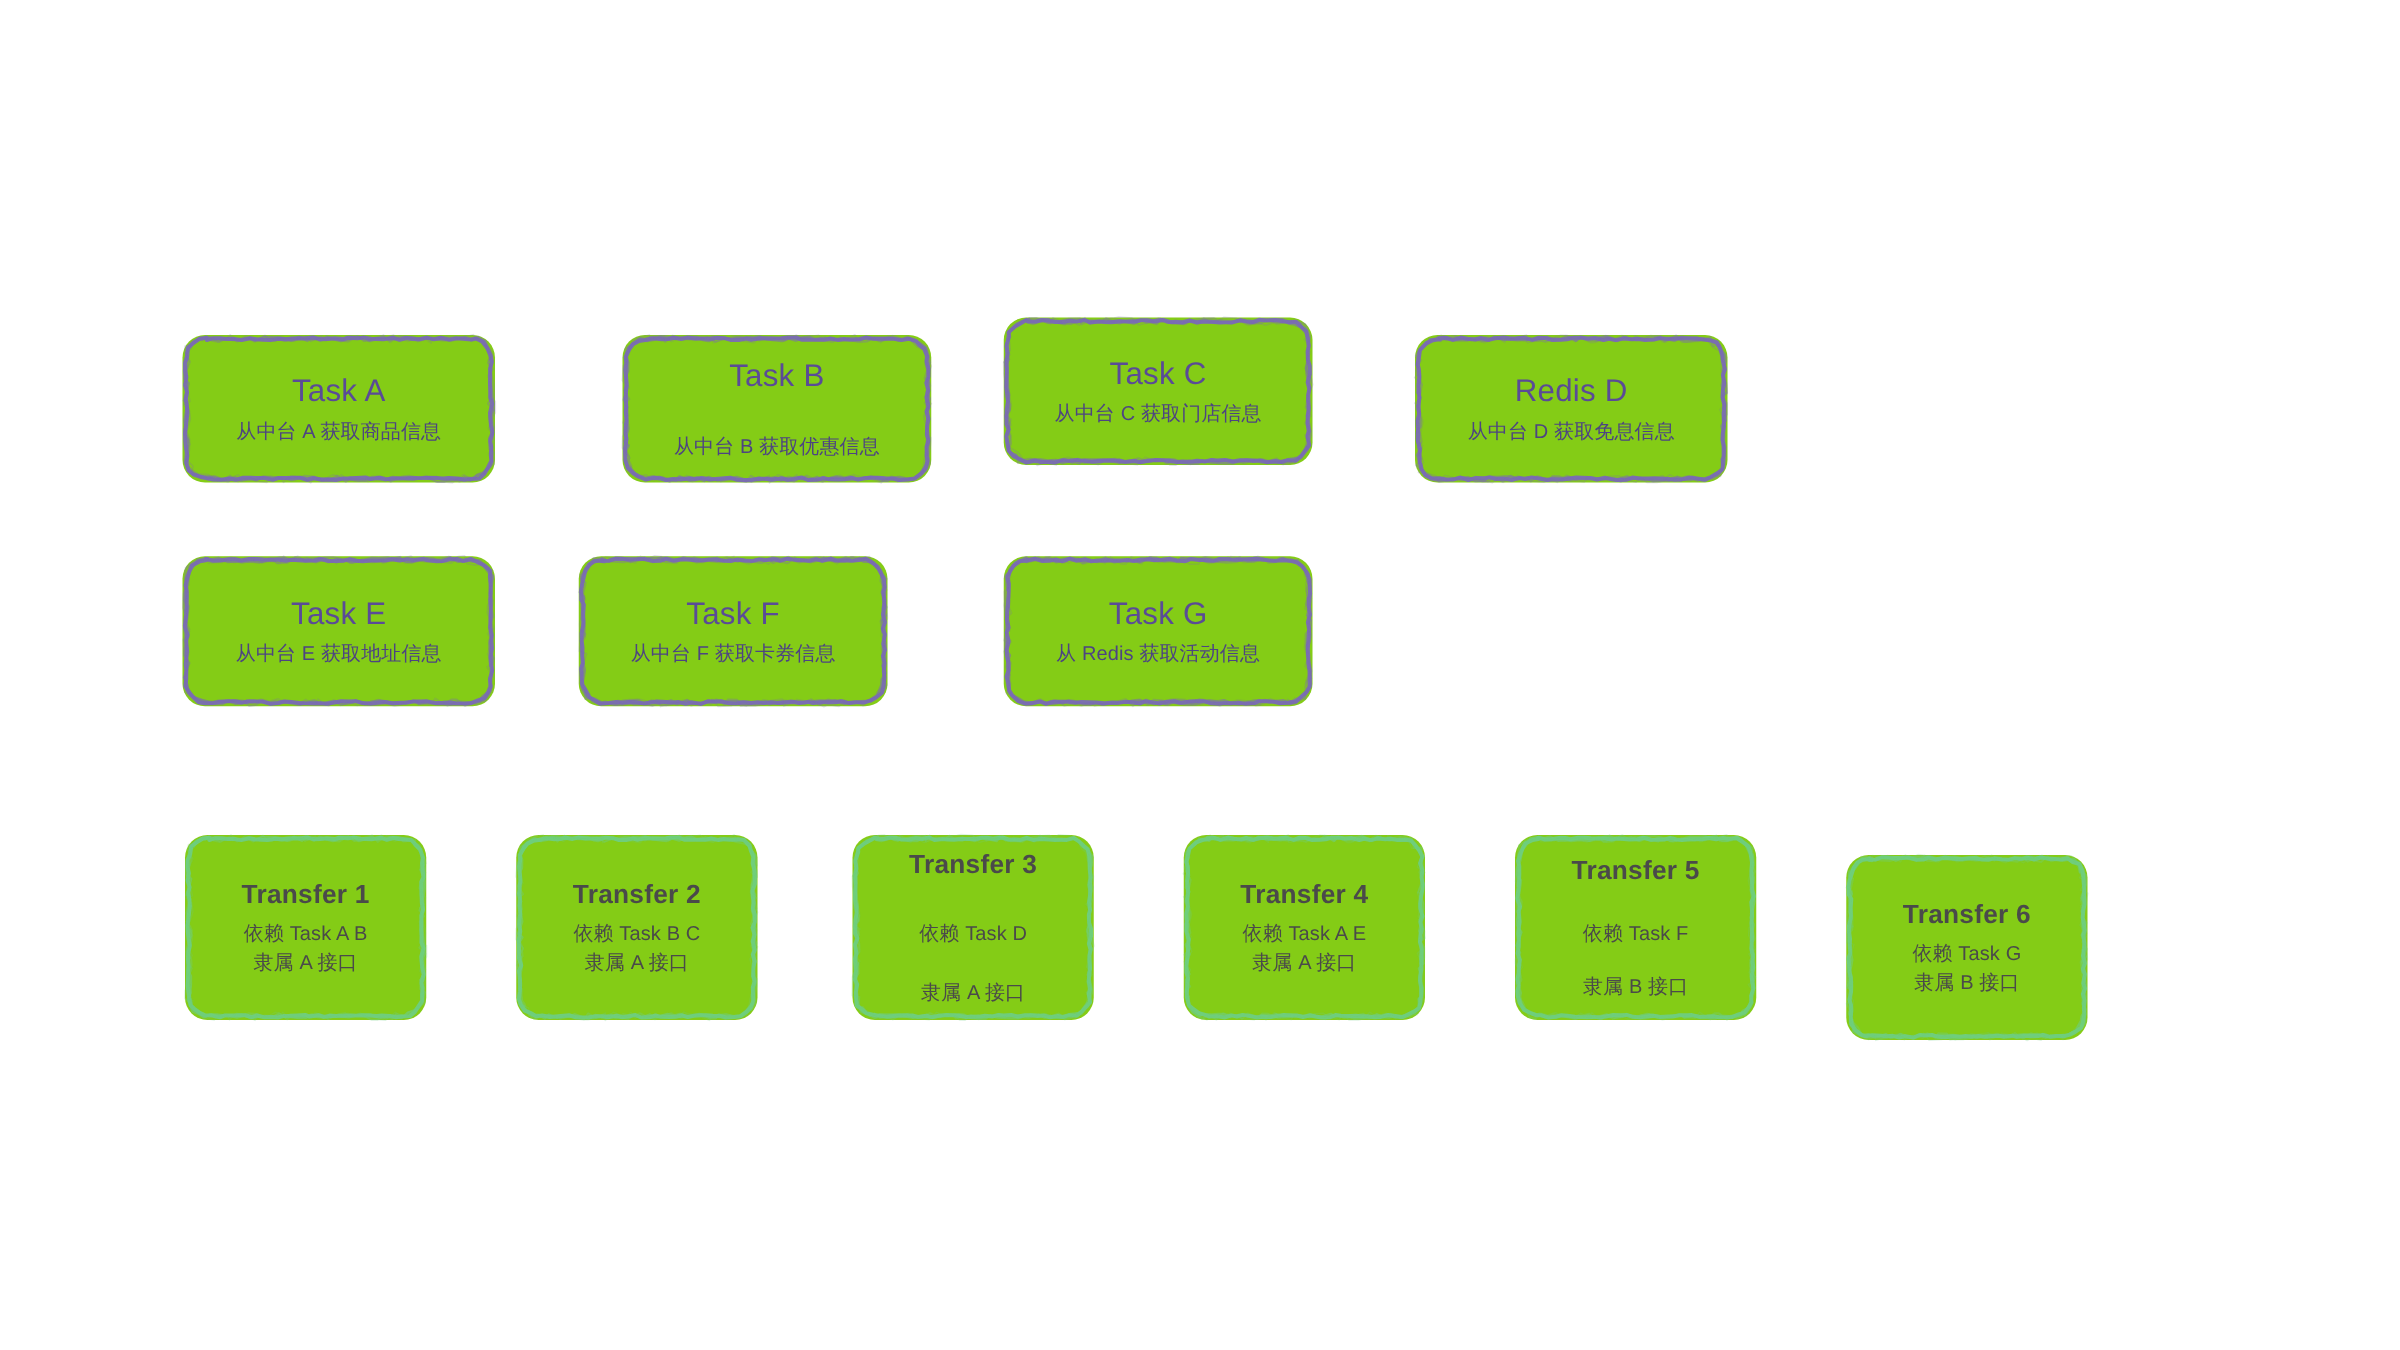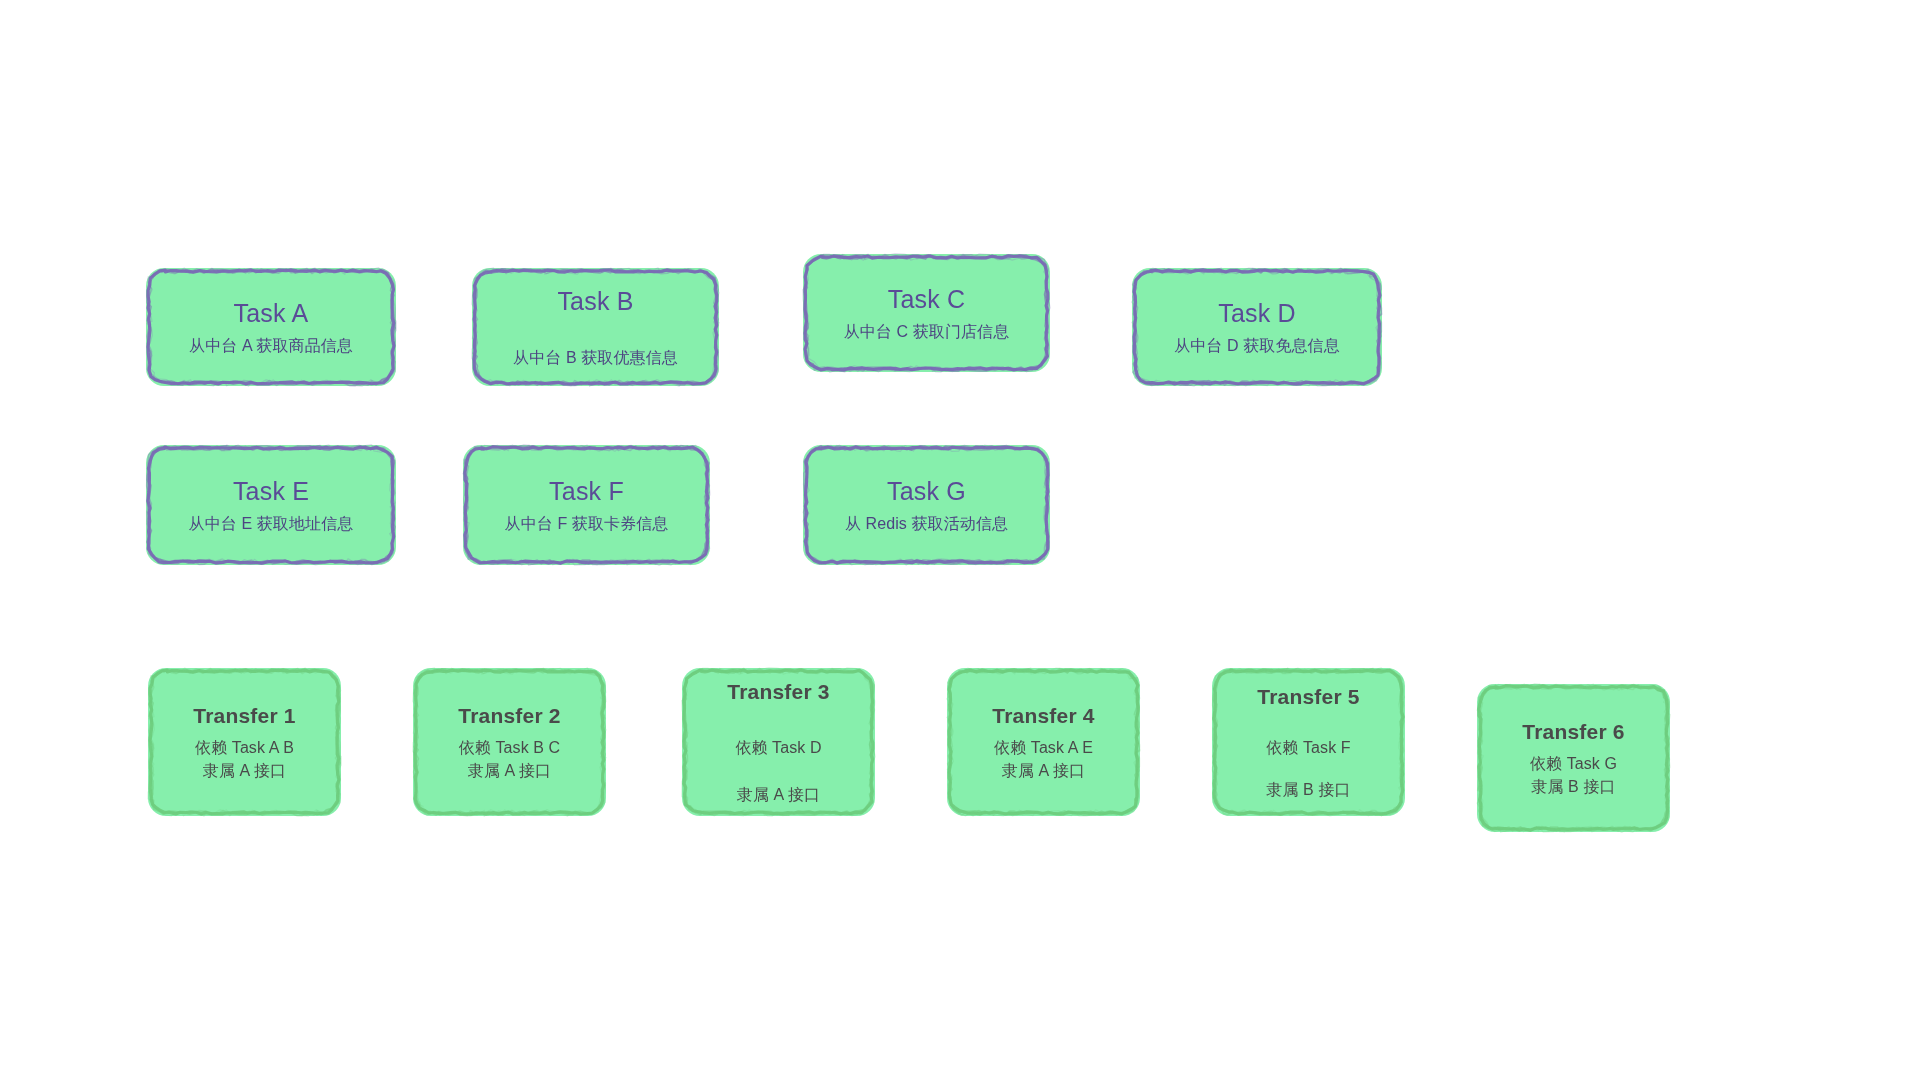--- a/index.html
+++ b/index.html
@@ -24,21 +24,21 @@
   }
 
   
   .node {
     position: absolute;
     box-sizing: border-box;
     display: flex;
     flex-direction: column;
     align-items: center;
     justify-content: center;
-    background: #86efac;
+    background: #84cc16;
     text-align: center;
     line-height: 1.35;
   }
 
   
   .rough {
     border-radius: 18px;
   }
   .rough .edge {
     position: absolute;
@@ -88,21 +88,21 @@
         <svg viewBox="0 0 250 118" preserveAspectRatio="none">
           <path d="M 16.41 1.00 L 21.58 -0.46 L 27.09 -0.39 L 32.35 0.18 L 37.74 -0.06 L 44.20 1.08 L 51.12 -0.42 L 56.22 0.40 L 61.67 0.76 L 66.76 0.93 L 74.06 -0.00 L 79.51 0.41 L 84.59 -0.13 L 89.07 -0.47 L 94.95 -0.15 L 100.59 -0.99 L 108.12 0.36 L 112.77 0.28 L 118.68 -0.45 L 125.45 0.25 L 129.15 -0.82 L 136.84 -0.39 L 142.55 -0.90 L 147.93 -0.05 L 152.42 0.20 L 157.51 0.48 L 165.33 -0.87 L 170.61 0.85 L 176.18 -0.62 L 180.96 0.19 L 186.64 0.43 L 192.36 -0.92 L 197.98 0.47 L 203.79 -0.82 L 210.38 0.62 L 215.31 -0.32 L 221.38 0.07 L 227.81 0.54 L 231.70 -0.29 L 236.75 2.25 L 240.90 7.55 L 243.13 12.86 L 244.45 18.54 L 243.07 23.86 L 243.12 30.14 L 242.98 36.34 L 243.23 40.70 L 243.19 47.29 L 244.76 51.89 L 242.99 59.39 L 243.33 63.78 L 243.80 69.23 L 244.98 74.90 L 243.20 82.17 L 244.05 87.12 L 243.60 92.33 L 244.09 97.80 L 241.32 103.17 L 238.33 108.28 L 234.42 111.74 L 227.13 112.25 L 222.40 112.76 L 217.15 111.77 L 210.00 111.44 L 205.58 111.76 L 198.83 111.40 L 193.10 111.13 L 188.16 111.50 L 183.43 111.31 L 177.46 111.52 L 169.99 111.82 L 164.43 111.74 L 159.82 112.50 L 154.90 111.16 L 147.48 112.26 L 143.40 110.94 L 136.49 111.35 L 129.97 111.64 L 125.15 111.74 L 119.69 112.96 L 113.79 112.58 L 108.28 112.86 L 101.51 111.39 L 96.92 112.59 L 91.21 111.24 L 86.08 111.19 L 80.37 111.48 L 73.85 111.33 L 69.24 112.89 L 61.81 111.31 L 56.59 111.39 L 51.61 111.21 L 45.58 111.13 L 39.88 112.75 L 34.27 111.79 L 28.11 112.71 L 21.74 112.55 L 16.38 111.53 L 10.85 110.24 L 6.16 108.76 L 1.93 105.42 L 0.16 99.15 L 0.91 93.54 L -0.13 87.90 L -0.74 81.88 L -0.93 76.36 L -0.35 70.75 L 0.25 65.40 L 0.93 59.32 L 0.48 53.78 L -0.28 47.44 L 0.69 42.91 L -0.89 37.09 L 0.13 30.76 L -0.86 25.55 L -0.87 19.37 L 0.75 14.32 L 1.33 7.26 L 5.93 3.27 L 10.58 0.14 L 16.12 -0.91 Z" transform="translate(3,3)" fill="none" stroke="#7a6bb5" stroke-width="3.2" stroke-opacity="0.95" stroke-linecap="round" stroke-linejoin="round"></path>
           <path d="M 17.15 -1.04 L 22.32 0.29 L 26.15 0.38 L 32.36 0.19 L 39.88 1.13 L 44.30 1.10 L 50.85 -0.69 L 54.77 1.12 L 62.73 -1.13 L 65.78 -1.04 L 72.98 -1.05 L 79.23 -0.34 L 84.05 1.35 L 90.19 -1.44 L 96.78 1.43 L 102.06 -1.72 L 106.98 1.37 L 112.38 -1.47 L 117.19 0.21 L 123.83 1.66 L 131.50 -0.27 L 136.87 -0.42 L 141.68 -1.55 L 146.57 1.78 L 152.32 0.12 L 157.44 -1.23 L 162.83 0.50 L 170.28 -0.13 L 174.47 -1.34 L 180.79 -1.14 L 185.91 -0.16 L 191.37 -0.94 L 200.02 0.53 L 204.42 0.99 L 209.79 1.06 L 216.60 -0.21 L 222.98 -1.30 L 228.50 1.15 L 234.29 0.23 L 239.31 2.30 L 241.90 8.97 L 244.09 13.04 L 244.83 17.78 L 243.54 22.96 L 243.64 30.66 L 243.98 36.20 L 244.26 41.03 L 244.69 45.97 L 245.71 52.44 L 245.50 57.35 L 242.87 62.68 L 243.46 68.76 L 245.09 73.97 L 242.56 80.06 L 244.32 85.91 L 243.72 93.30 L 244.73 98.74 L 243.52 101.92 L 238.91 106.93 L 232.54 109.36 L 227.19 113.37 L 222.20 111.58 L 215.12 112.48 L 211.06 113.40 L 204.13 112.35 L 200.02 110.64 L 192.01 111.11 L 189.04 111.11 L 181.38 112.77 L 177.30 112.34 L 172.49 111.77 L 165.29 110.65 L 159.13 112.91 L 154.25 112.58 L 148.00 111.18 L 143.72 113.22 L 137.53 113.25 L 129.79 112.02 L 125.96 112.41 L 120.33 111.51 L 115.18 112.12 L 108.11 111.98 L 103.27 112.22 L 96.52 113.58 L 91.12 111.41 L 84.27 112.96 L 80.08 111.93 L 75.65 111.08 L 68.73 111.30 L 61.66 110.43 L 55.31 112.89 L 51.52 112.34 L 44.34 113.20 L 39.22 111.02 L 33.33 113.71 L 29.43 113.40 L 24.27 111.37 L 18.61 110.29 L 10.61 110.51 L 5.59 108.18 L 1.34 105.46 L -1.12 98.67 L -0.32 92.21 L 1.04 86.93 L 1.22 80.80 L -1.51 76.06 L -0.64 70.83 L -1.37 65.38 L -0.38 59.44 L 1.11 53.34 L -0.93 49.11 L 0.12 42.64 L 1.79 35.72 L -1.47 31.89 L -1.58 26.35 L -1.34 20.08 L 0.02 13.53 L 0.84 7.98 L 5.74 2.16 L 10.73 -0.33 L 17.59 -0.84 Z" transform="translate(3,3)" fill="none" stroke="#7a6bb5" stroke-width="2.2" stroke-opacity="0.55" stroke-linecap="round" stroke-linejoin="round"></path>
           <path d="M 18.34 -0.18 L 20.94 1.70 L 25.34 2.50 L 34.40 -0.97 L 37.06 1.13 L 45.85 -0.85 L 49.91 -0.35 L 54.56 2.23 L 63.03 -2.47 L 67.69 1.91 L 74.53 0.65 L 78.73 1.89 L 85.91 1.83 L 91.40 -0.78 L 95.76 -1.64 L 99.69 1.72 L 108.44 -1.81 L 111.65 1.25 L 118.12 0.28 L 122.28 1.18 L 129.33 2.28 L 136.98 -1.90 L 142.17 1.80 L 145.66 1.54 L 151.05 -0.86 L 158.08 -2.54 L 162.88 2.54 L 170.31 -2.01 L 175.54 -1.17 L 182.06 -0.98 L 184.91 1.93 L 195.42 -0.72 L 196.40 0.48 L 202.07 -1.32 L 211.79 1.87 L 218.04 -0.11 L 219.51 -0.06 L 227.88 0.90 L 233.67 -1.75 L 238.92 1.61 L 239.74 5.39 L 242.92 14.36 L 241.52 19.46 L 245.23 24.31 L 241.73 29.26 L 243.38 37.32 L 242.51 40.28 L 243.58 48.13 L 241.50 51.79 L 246.23 56.98 L 244.74 62.74 L 246.13 70.70 L 245.14 77.22 L 242.29 79.47 L 242.20 87.70 L 246.00 90.62 L 243.59 99.78 L 242.70 102.34 L 237.07 106.85 L 232.70 108.61 L 230.39 111.78 L 222.46 110.15 L 219.00 114.15 L 210.58 112.43 L 206.45 114.58 L 200.75 114.54 L 192.19 111.23 L 188.88 111.45 L 182.15 112.08 L 178.20 109.55 L 172.94 110.13 L 163.63 114.25 L 157.95 111.11 L 152.55 110.91 L 149.41 110.24 L 140.49 113.08 L 135.74 113.25 L 130.24 112.71 L 127.66 114.42 L 120.79 109.55 L 115.97 112.01 L 108.54 113.37 L 101.74 110.22 L 94.48 109.66 L 90.98 110.96 L 87.90 110.51 L 80.70 111.80 L 74.77 111.62 L 67.47 110.15 L 60.64 110.66 L 56.22 113.43 L 50.37 111.31 L 47.27 112.57 L 41.32 113.94 L 35.07 109.62 L 30.09 112.71 L 22.40 109.83 L 16.12 111.96 L 12.29 112.03 L 8.56 107.85 L 4.46 105.01 L -0.03 100.60 L 1.60 92.05 L 2.31 89.03 L 2.44 80.58 L 0.94 76.55 L -1.81 72.62 L 1.01 64.90 L 0.45 60.12 L -0.24 52.60 L -2.08 49.67 L 0.29 41.53 L 0.66 38.41 L -1.23 33.00 L -0.08 27.60 L 2.06 17.49 L -0.24 11.43 L 3.75 7.51 L 4.65 5.26 L 10.41 -1.14 L 15.21 -0.24 Z" transform="translate(3,3)" fill="none" stroke="#7a6bb5" stroke-width="1.6" stroke-opacity="0.35" stroke-linecap="round" stroke-linejoin="round"></path>
           <path d="M 13.14 1.50 L 18.48 -1.90 L 26.34 2.84 L 35.21 -3.09 L 40.58 2.59 L 41.87 1.91 L 47.73 -2.41 L 55.88 2.19 L 61.75 0.41 L 68.29 -1.24 L 70.97 1.89 L 75.93 -0.68 L 82.21 -0.52 L 90.52 0.43 L 97.27 0.28 L 102.11 1.16 L 106.25 -0.90 L 115.69 -1.48 L 115.54 0.44 L 126.15 0.63 L 130.30 -2.18 L 137.56 -2.41 L 142.48 1.50 L 147.83 0.32 L 152.10 -0.80 L 159.22 -0.88 L 165.89 -2.93 L 169.51 -0.80 L 177.61 2.07 L 184.17 -0.85 L 189.45 -0.86 L 195.89 3.28 L 196.29 -1.40 L 205.46 -1.10 L 209.12 -1.96 L 214.61 -1.66 L 219.14 -0.37 L 229.55 -3.30 L 232.06 -0.66 L 234.80 1.93 L 243.88 8.44 L 245.50 13.94 L 241.62 17.10 L 242.62 21.33 L 244.99 31.74 L 245.92 35.00 L 246.35 38.68 L 246.01 49.41 L 247.27 49.95 L 247.29 59.25 L 244.27 64.44 L 241.88 71.77 L 245.04 76.22 L 246.00 81.11 L 245.24 87.75 L 245.71 92.92 L 246.29 100.45 L 243.33 101.48 L 237.36 107.71 L 232.41 111.55 L 228.12 113.18 L 221.95 108.73 L 216.17 112.97 L 212.90 115.26 L 206.06 114.58 L 199.75 114.54 L 191.69 109.44 L 185.29 111.51 L 180.94 109.64 L 173.69 112.26 L 169.12 110.38 L 162.88 113.96 L 162.42 111.68 L 152.24 109.40 L 150.31 111.52 L 145.40 114.24 L 135.60 110.61 L 128.97 112.83 L 124.16 108.89 L 122.70 110.22 L 117.10 108.85 L 109.44 112.99 L 102.55 110.07 L 99.65 115.28 L 94.05 111.64 L 83.92 109.64 L 77.80 114.87 L 75.97 111.28 L 66.70 112.40 L 64.39 115.02 L 58.63 114.18 L 52.21 112.02 L 42.87 111.38 L 41.68 108.90 L 30.87 112.53 L 25.43 110.91 L 24.57 113.30 L 17.33 108.60 L 14.39 108.37 L 4.51 107.51 L 5.34 101.77 L -0.21 96.49 L 1.63 93.06 L 1.19 87.04 L 3.05 84.40 L -1.78 75.03 L 1.08 72.43 L 3.37 63.99 L 2.38 56.53 L -2.00 52.49 L 3.00 50.12 L 2.08 45.42 L -1.99 36.47 L -0.00 33.43 L 0.43 25.01 L 3.25 18.35 L -1.19 11.31 L -0.97 5.82 L 2.54 5.24 L 12.06 -0.87 L 12.97 1.58 Z" transform="translate(3,3)" fill="none" stroke="#7a6bb5" stroke-width="1.2" stroke-opacity="0.22" stroke-linecap="round" stroke-linejoin="round"></path>
         </svg>
       </div>
       <div class="title">Task A</div>
       <div class="subtitle">从中台 A 获取商品信息</div>
     </div>
-    <div class="node rough task" style="left: 472px; top: 268px; width: 247px; height: 118px; gap: 24px;">
+    <div class="node rough task" style="left: 498px; top: 268px; width: 247px; height: 118px; gap: 24px;">
       <div class="edge">
         <svg viewBox="0 0 247 118" preserveAspectRatio="none">
           <path d="M 16.22 0.53 L 21.44 -0.43 L 28.32 0.33 L 33.53 0.15 L 38.11 -0.78 L 44.08 0.14 L 48.87 -0.92 L 55.50 -0.22 L 62.15 -0.12 L 66.92 0.01 L 72.63 -0.88 L 78.74 -0.44 L 83.44 0.91 L 90.09 1.04 L 95.93 -0.20 L 100.06 0.80 L 106.20 -0.38 L 111.46 -0.46 L 116.90 -0.14 L 124.38 -0.47 L 128.78 -0.99 L 135.50 -1.01 L 140.15 0.78 L 144.99 0.62 L 152.76 0.83 L 158.18 0.87 L 163.24 -0.18 L 169.65 0.98 L 174.13 0.17 L 179.31 0.54 L 186.65 0.14 L 191.68 -0.91 L 197.85 0.09 L 201.64 -0.03 L 207.95 -0.09 L 213.01 -0.09 L 220.23 0.99 L 226.11 -0.00 L 231.68 1.65 L 234.49 4.89 L 238.23 7.99 L 240.75 14.01 L 240.27 18.39 L 241.89 24.03 L 241.79 30.28 L 240.03 35.25 L 241.61 41.22 L 240.12 46.89 L 241.80 54.37 L 240.34 58.35 L 241.51 64.10 L 240.79 69.63 L 240.48 76.62 L 241.67 81.26 L 240.26 86.45 L 240.54 93.93 L 240.99 97.78 L 239.35 103.90 L 236.44 107.50 L 230.56 111.88 L 225.29 112.64 L 218.65 112.99 L 214.32 112.02 L 207.13 111.66 L 201.48 111.18 L 196.88 111.19 L 190.63 111.60 L 185.43 112.68 L 180.68 111.39 L 174.83 112.34 L 169.35 112.53 L 162.26 112.47 L 157.61 111.39 L 152.28 112.86 L 145.37 112.99 L 140.28 110.98 L 133.79 112.10 L 129.05 112.80 L 124.25 111.62 L 116.75 112.84 L 111.21 112.01 L 107.12 112.06 L 99.91 112.71 L 94.20 113.01 L 89.01 112.87 L 83.24 111.22 L 78.47 111.66 L 71.37 112.24 L 66.89 112.66 L 60.25 111.47 L 54.87 112.23 L 50.48 111.64 L 43.48 112.63 L 37.59 112.21 L 31.92 112.98 L 27.04 111.71 L 21.57 111.26 L 15.74 112.68 L 9.55 110.19 L 6.44 108.15 L 1.07 103.15 L -0.45 98.01 L -0.77 92.39 L -0.98 87.95 L 0.23 80.25 L -0.64 74.97 L -0.42 70.00 L 0.22 65.21 L -0.32 58.69 L -0.07 52.07 L -0.37 48.13 L -0.23 40.74 L 0.42 37.12 L -0.17 29.93 L -0.74 24.57 L 0.07 19.63 L -0.48 14.52 L 2.39 8.53 L 5.38 4.39 L 10.20 1.80 L 16.50 0.83 Z" transform="translate(3,3)" fill="none" stroke="#7a6bb5" stroke-width="3.2" stroke-opacity="0.95" stroke-linecap="round" stroke-linejoin="round"></path>
           <path d="M 16.83 1.78 L 22.13 0.75 L 26.68 -1.78 L 32.02 -1.51 L 39.00 -0.36 L 45.32 -1.11 L 48.30 -1.21 L 56.08 -1.28 L 62.43 1.10 L 65.95 1.75 L 73.87 -0.94 L 76.46 -0.56 L 83.82 0.49 L 88.77 -0.69 L 93.54 -0.47 L 101.79 -1.15 L 106.47 -1.66 L 112.38 0.22 L 119.13 1.11 L 124.75 1.71 L 129.33 -0.43 L 135.67 1.34 L 142.14 -1.07 L 146.06 -1.51 L 150.90 0.54 L 158.57 -0.81 L 162.78 0.15 L 169.86 0.75 L 173.13 0.96 L 178.65 1.26 L 186.58 1.15 L 192.25 -1.57 L 195.72 -0.89 L 201.93 -0.48 L 209.33 -0.67 L 215.26 0.22 L 219.35 1.47 L 224.88 -0.77 L 229.68 1.64 L 234.50 3.33 L 240.00 7.20 L 240.01 13.43 L 239.76 20.24 L 241.30 26.13 L 241.51 31.12 L 241.88 34.86 L 240.44 42.84 L 242.70 48.12 L 241.85 51.89 L 239.65 58.07 L 242.60 63.99 L 240.38 69.82 L 240.44 77.16 L 242.03 82.95 L 240.51 88.09 L 239.58 93.08 L 240.98 100.27 L 237.95 103.59 L 235.28 107.78 L 229.44 112.38 L 225.09 112.05 L 218.42 110.71 L 212.02 111.21 L 209.38 113.41 L 204.16 113.41 L 195.52 110.28 L 189.43 111.40 L 184.08 111.79 L 179.00 110.27 L 173.87 111.52 L 167.94 110.35 L 161.28 111.99 L 156.13 112.54 L 152.56 110.75 L 145.89 113.04 L 138.66 111.07 L 134.34 113.64 L 129.21 113.06 L 123.50 112.76 L 119.11 110.93 L 111.40 112.60 L 105.75 111.08 L 100.23 113.80 L 94.50 112.64 L 88.16 110.62 L 83.46 112.10 L 78.67 112.43 L 72.88 113.06 L 65.66 110.93 L 62.33 113.62 L 56.46 111.12 L 50.79 113.29 L 42.43 110.31 L 39.99 113.53 L 31.17 112.15 L 27.33 110.83 L 20.72 110.31 L 15.28 111.48 L 11.17 109.70 L 6.81 107.68 L 2.41 102.05 L -1.16 98.04 L -1.06 90.91 L 1.79 85.56 L -1.50 82.26 L 0.72 75.26 L 1.69 71.78 L 0.66 65.17 L -0.90 57.97 L 0.86 54.63 L -1.37 48.04 L -0.32 43.52 L -0.32 35.15 L -0.85 30.83 L 1.44 25.96 L 1.60 18.93 L 0.31 15.02 L 1.85 7.25 L 4.97 4.25 L 11.25 -0.29 L 15.04 0.99 Z" transform="translate(3,3)" fill="none" stroke="#7a6bb5" stroke-width="2.2" stroke-opacity="0.55" stroke-linecap="round" stroke-linejoin="round"></path>
           <path d="M 17.88 -1.30 L 23.53 -2.02 L 28.29 -1.31 L 31.15 2.43 L 36.96 -2.41 L 45.12 0.29 L 51.48 0.70 L 55.01 0.84 L 59.81 0.25 L 64.86 -1.33 L 71.56 2.34 L 79.97 -0.66 L 84.70 -0.81 L 87.45 -1.09 L 95.35 -1.11 L 99.83 -1.56 L 106.68 1.39 L 110.51 -0.68 L 116.78 -1.14 L 125.33 0.14 L 126.85 1.52 L 135.74 -2.53 L 140.59 -1.26 L 147.19 0.71 L 151.74 1.29 L 156.67 1.20 L 164.90 2.45 L 171.23 -1.05 L 174.18 -0.05 L 177.84 0.50 L 185.65 2.59 L 192.41 2.20 L 196.29 0.26 L 203.84 1.85 L 208.51 0.57 L 213.24 -2.31 L 221.81 0.38 L 227.80 0.28 L 228.77 2.21 L 233.20 6.46 L 241.07 9.65 L 241.30 11.37 L 243.18 18.75 L 240.79 24.55 L 238.82 31.86 L 242.35 35.72 L 242.30 43.63 L 240.60 49.71 L 239.15 50.96 L 242.31 60.30 L 240.48 65.35 L 240.95 70.20 L 242.01 77.83 L 243.26 79.19 L 243.06 85.44 L 241.84 93.46 L 242.89 99.89 L 239.83 105.93 L 235.98 106.83 L 231.23 111.42 L 226.04 111.69 L 217.76 113.81 L 212.40 110.13 L 209.69 111.93 L 204.09 112.55 L 197.87 110.37 L 192.79 110.91 L 183.26 112.58 L 179.32 113.26 L 174.30 111.25 L 169.80 111.15 L 163.81 111.05 L 157.30 114.34 L 149.73 112.12 L 144.24 109.53 L 139.95 111.86 L 136.00 111.40 L 129.49 110.40 L 123.75 113.87 L 119.25 111.63 L 112.36 110.69 L 106.52 113.53 L 99.75 109.62 L 95.98 114.47 L 88.69 112.51 L 82.69 112.43 L 75.61 114.05 L 74.75 112.84 L 65.31 113.12 L 60.94 111.85 L 52.94 114.05 L 48.43 112.92 L 44.54 111.21 L 40.65 111.35 L 34.70 114.50 L 26.61 110.19 L 21.65 112.03 L 16.30 112.89 L 8.42 110.42 L 3.62 106.60 L 4.03 101.69 L 1.79 97.20 L 2.42 95.04 L -0.92 87.34 L -0.34 81.18 L -0.82 74.84 L -0.77 69.28 L 1.24 62.47 L 1.64 61.26 L 0.05 50.63 L 2.46 48.33 L -1.62 41.68 L 0.15 34.88 L -0.49 31.96 L 1.00 24.03 L -0.47 19.69 L -0.47 16.08 L -0.39 7.88 L 6.21 2.78 L 9.00 0.49 L 17.09 -0.54 Z" transform="translate(3,3)" fill="none" stroke="#7a6bb5" stroke-width="1.6" stroke-opacity="0.35" stroke-linecap="round" stroke-linejoin="round"></path>
           <path d="M 19.35 0.04 L 18.87 0.10 L 30.31 -2.41 L 30.47 -0.48 L 36.32 2.11 L 42.32 -0.76 L 52.98 0.46 L 58.61 -0.45 L 62.53 -0.53 L 69.93 -2.34 L 69.78 3.22 L 78.85 0.13 L 85.46 -2.04 L 92.76 -1.83 L 93.54 1.91 L 102.34 3.14 L 104.74 0.80 L 109.36 1.22 L 116.95 0.93 L 125.74 -1.62 L 128.22 -1.64 L 132.64 -2.11 L 137.09 -0.14 L 146.38 -1.77 L 153.99 -2.76 L 157.06 -0.40 L 160.29 -0.68 L 166.50 -0.00 L 172.80 1.88 L 183.02 -3.22 L 185.06 0.84 L 193.45 0.83 L 198.26 -0.35 L 203.49 2.90 L 209.96 -2.45 L 216.70 1.67 L 217.02 1.78 L 224.72 -1.98 L 231.90 2.56 L 233.76 3.36 L 239.98 7.12 L 242.17 13.43 L 241.85 17.47 L 244.11 21.89 L 241.13 29.19 L 243.39 37.41 L 242.85 39.94 L 240.77 50.69 L 244.13 51.68 L 237.99 61.80 L 238.77 65.66 L 240.22 70.46 L 242.83 76.44 L 239.70 81.64 L 241.38 84.86 L 240.58 90.01 L 238.63 95.51 L 237.01 106.57 L 236.33 110.29 L 231.23 112.71 L 222.11 111.63 L 217.19 114.31 L 210.74 111.83 L 205.91 112.90 L 203.99 115.30 L 195.41 111.99 L 190.28 110.63 L 184.18 109.57 L 181.62 108.63 L 176.55 112.03 L 171.00 109.18 L 165.76 111.11 L 158.20 112.84 L 148.13 112.52 L 144.10 111.01 L 140.18 113.63 L 136.36 108.85 L 131.83 112.55 L 121.41 108.79 L 114.57 115.35 L 114.30 109.44 L 109.02 113.27 L 99.57 114.88 L 94.86 114.89 L 87.59 113.88 L 86.20 111.59 L 75.80 111.65 L 73.30 113.76 L 66.53 110.29 L 59.72 111.42 L 56.92 112.36 L 48.17 109.42 L 46.74 110.41 L 35.59 111.33 L 34.41 113.36 L 29.10 110.21 L 22.14 113.54 L 15.41 108.78 L 10.25 110.45 L 2.75 107.93 L 0.16 104.89 L 2.71 95.08 L 1.72 93.34 L -3.16 87.47 L -2.92 78.11 L 0.50 72.82 L 0.18 68.99 L -2.70 67.27 L 1.36 56.82 L 1.22 56.12 L -2.67 48.86 L 2.43 38.95 L -0.17 37.20 L -3.16 33.37 L -2.37 21.49 L 1.44 18.16 L -0.02 11.02 L 2.39 9.21 L 5.22 1.55 L 8.76 -0.64 L 18.54 -3.11 Z" transform="translate(3,3)" fill="none" stroke="#7a6bb5" stroke-width="1.2" stroke-opacity="0.22" stroke-linecap="round" stroke-linejoin="round"></path>
         </svg>
       </div>
       <div class="title">Task B</div>
       <div class="subtitle">从中台 B 获取优惠信息</div>
@@ -121,21 +121,21 @@
     </div>
     <div class="node rough task" style="left: 1132px; top: 268px; width: 250px; height: 118px;">
       <div class="edge">
         <svg viewBox="0 0 250 118" preserveAspectRatio="none">
           <path d="M 15.84 -0.42 L 22.02 -0.58 L 27.23 0.90 L 33.71 -0.94 L 39.01 -0.00 L 44.79 0.64 L 49.66 -0.60 L 55.79 0.85 L 61.14 -0.39 L 68.06 -1.08 L 73.02 -0.28 L 77.77 -0.39 L 84.05 -0.90 L 90.75 0.93 L 95.46 -0.72 L 101.21 -0.56 L 106.95 1.04 L 113.88 0.82 L 118.63 0.45 L 124.06 -0.90 L 130.84 -0.81 L 135.27 -0.26 L 140.84 -0.58 L 147.82 1.02 L 151.99 -0.03 L 157.62 0.96 L 163.87 -0.12 L 170.41 0.41 L 174.94 0.03 L 181.06 1.05 L 188.00 0.58 L 193.13 -0.49 L 197.99 -0.01 L 204.04 -0.01 L 210.98 -0.32 L 214.73 -0.26 L 222.19 0.05 L 227.31 0.40 L 233.77 1.33 L 238.63 3.01 L 241.33 8.22 L 242.81 13.18 L 243.23 17.39 L 244.98 24.32 L 243.30 29.40 L 244.43 35.32 L 243.39 40.78 L 242.98 46.75 L 244.46 52.91 L 243.94 59.39 L 244.02 64.85 L 244.16 70.07 L 243.14 76.53 L 242.98 80.64 L 243.90 86.21 L 243.90 93.16 L 243.53 99.05 L 242.97 104.09 L 239.42 107.43 L 233.68 110.55 L 228.86 112.86 L 221.36 111.61 L 216.77 111.05 L 210.28 112.51 L 204.81 112.86 L 198.47 111.96 L 193.02 112.05 L 188.31 111.52 L 183.43 111.79 L 175.59 111.68 L 170.89 111.04 L 165.87 112.84 L 158.46 112.93 L 153.65 112.22 L 148.84 111.19 L 142.65 112.65 L 136.38 111.31 L 130.54 111.15 L 125.85 110.95 L 119.61 111.92 L 114.66 112.70 L 107.79 112.37 L 102.98 112.97 L 97.64 111.98 L 90.34 110.91 L 85.21 112.20 L 80.55 111.33 L 74.81 112.92 L 67.68 111.90 L 61.69 112.23 L 56.73 110.91 L 52.15 111.53 L 45.77 111.30 L 39.70 112.99 L 33.47 111.03 L 27.83 112.51 L 22.54 112.58 L 17.31 111.69 L 10.46 111.88 L 5.37 109.26 L 2.31 104.58 L 0.70 98.28 L 0.48 94.16 L 0.92 88.61 L -0.71 81.77 L -0.52 76.99 L -0.60 71.63 L -1.00 65.95 L 0.30 59.84 L -0.14 54.18 L 0.34 48.01 L 0.25 42.90 L -0.34 37.35 L 0.41 30.69 L 0.22 25.77 L -0.75 20.45 L 0.41 13.29 L 0.92 9.04 L 6.25 3.50 L 11.44 1.17 L 16.39 0.24 Z" transform="translate(3,3)" fill="none" stroke="#7a6bb5" stroke-width="3.2" stroke-opacity="0.95" stroke-linecap="round" stroke-linejoin="round"></path>
           <path d="M 16.21 0.23 L 20.26 -1.78 L 27.06 1.11 L 34.07 0.82 L 38.70 1.08 L 45.12 -0.22 L 50.32 1.21 L 56.02 1.44 L 60.14 -1.44 L 68.54 0.67 L 72.69 0.67 L 78.31 0.47 L 85.52 1.03 L 89.30 0.24 L 94.63 0.27 L 102.66 -1.32 L 105.50 -0.16 L 113.31 0.28 L 120.13 -1.17 L 125.66 1.64 L 129.41 -1.46 L 135.79 0.35 L 141.32 -0.23 L 147.62 -1.50 L 151.52 -1.64 L 158.69 1.66 L 163.44 -1.37 L 170.16 0.54 L 174.12 1.07 L 180.83 0.60 L 188.32 0.88 L 192.27 -0.76 L 198.63 0.34 L 204.85 1.43 L 209.90 -1.48 L 216.12 -0.88 L 222.33 -0.90 L 227.44 0.90 L 234.44 1.76 L 238.57 4.27 L 241.12 7.90 L 244.92 12.96 L 245.41 18.15 L 243.25 24.92 L 243.85 30.90 L 242.49 37.17 L 244.40 43.03 L 243.67 47.06 L 244.53 54.11 L 244.83 57.62 L 245.55 65.27 L 242.28 69.82 L 243.77 75.39 L 243.79 81.05 L 245.15 87.24 L 244.04 94.35 L 242.42 96.68 L 243.10 104.93 L 237.28 107.80 L 233.30 110.76 L 228.30 111.92 L 222.86 111.78 L 217.22 112.91 L 211.38 112.42 L 206.75 110.52 L 200.30 113.42 L 195.05 113.15 L 187.57 113.67 L 182.96 112.19 L 175.34 111.32 L 169.74 112.06 L 166.93 110.26 L 159.26 112.26 L 152.15 111.81 L 148.34 112.60 L 141.72 111.76 L 137.83 110.83 L 132.78 111.96 L 125.30 111.81 L 119.44 110.54 L 115.32 111.59 L 106.42 111.36 L 104.21 112.15 L 98.39 112.58 L 92.68 111.56 L 83.95 111.48 L 78.84 111.42 L 72.86 110.31 L 69.03 110.22 L 63.27 110.66 L 56.03 110.46 L 52.64 113.51 L 45.39 113.69 L 38.63 111.05 L 34.85 110.92 L 27.03 112.45 L 21.74 112.87 L 15.75 113.30 L 12.66 113.09 L 5.02 108.84 L 2.67 104.49 L 1.83 100.97 L -1.23 92.92 L 1.67 87.99 L -1.42 80.80 L -1.54 74.85 L 1.09 70.24 L 1.38 64.99 L -0.15 57.82 L -1.18 54.18 L 1.40 46.75 L -1.18 43.06 L 0.55 35.57 L 1.12 32.58 L 0.61 24.64 L -1.66 21.10 L -0.31 12.10 L 3.12 6.56 L 7.18 3.44 L 8.85 0.28 L 17.51 1.21 Z" transform="translate(3,3)" fill="none" stroke="#7a6bb5" stroke-width="2.2" stroke-opacity="0.55" stroke-linecap="round" stroke-linejoin="round"></path>
           <path d="M 16.98 1.66 L 20.82 -0.48 L 29.39 -2.24 L 31.47 0.61 L 38.51 0.15 L 46.28 1.46 L 51.71 -0.63 L 53.96 -1.42 L 60.59 -0.09 L 69.40 0.84 L 73.84 0.81 L 79.32 1.53 L 85.71 0.36 L 92.33 1.41 L 97.56 1.51 L 101.47 2.40 L 107.47 -0.12 L 115.25 -0.67 L 117.83 -2.33 L 126.35 1.51 L 128.46 -0.63 L 137.10 1.70 L 142.56 1.68 L 149.67 -2.35 L 154.13 0.76 L 157.18 2.11 L 166.16 -1.83 L 168.80 0.45 L 174.57 -0.26 L 183.32 -1.35 L 185.00 -0.96 L 193.33 -2.27 L 196.93 2.43 L 206.08 -2.55 L 210.43 2.36 L 215.70 2.45 L 219.89 1.85 L 227.69 1.14 L 233.40 -1.46 L 235.19 5.62 L 240.81 5.08 L 242.77 13.46 L 244.09 20.80 L 245.15 25.39 L 242.19 27.57 L 245.72 37.33 L 246.58 43.56 L 243.03 45.95 L 246.33 51.33 L 246.33 60.71 L 243.29 64.51 L 244.43 70.61 L 243.42 73.89 L 242.90 80.23 L 243.89 86.41 L 244.29 93.25 L 242.17 96.10 L 243.98 102.71 L 239.73 109.56 L 235.36 112.10 L 226.97 112.02 L 223.01 113.72 L 215.18 109.97 L 211.43 110.84 L 204.43 111.25 L 198.35 112.75 L 195.00 109.91 L 185.74 112.04 L 184.20 113.16 L 178.28 113.49 L 173.54 111.79 L 166.96 112.15 L 161.66 114.31 L 152.72 111.83 L 145.57 112.45 L 143.28 111.35 L 137.12 112.78 L 129.07 112.43 L 125.54 112.92 L 121.14 113.58 L 112.17 109.91 L 107.16 109.87 L 103.71 113.07 L 94.81 109.80 L 89.60 114.15 L 86.86 110.55 L 79.58 112.93 L 73.49 109.54 L 67.34 114.01 L 60.61 111.25 L 55.17 114.25 L 51.05 114.24 L 42.93 111.78 L 39.45 110.62 L 34.80 113.24 L 26.93 111.28 L 24.85 113.20 L 16.43 114.48 L 12.52 111.50 L 4.58 106.54 L 1.77 104.65 L -2.03 101.36 L 2.36 96.08 L -0.92 86.95 L 2.30 82.44 L 1.03 75.13 L -1.61 70.14 L -0.64 62.66 L -0.53 58.67 L -1.86 55.62 L 0.86 45.35 L 1.11 43.88 L 2.59 36.62 L -1.24 29.22 L -2.10 25.77 L 1.51 17.01 L -2.34 13.73 L 0.46 8.44 L 5.57 2.80 L 10.43 0.20 L 15.18 -0.27 Z" transform="translate(3,3)" fill="none" stroke="#7a6bb5" stroke-width="1.6" stroke-opacity="0.35" stroke-linecap="round" stroke-linejoin="round"></path>
           <path d="M 18.16 -2.89 L 22.10 1.35 L 28.60 -1.01 L 32.67 -1.58 L 42.08 1.65 L 42.51 0.79 L 52.88 3.25 L 52.57 3.03 L 63.28 -0.93 L 68.79 2.91 L 70.09 -1.64 L 78.22 -0.39 L 86.22 -3.05 L 86.84 2.96 L 94.42 1.89 L 102.02 -0.86 L 107.16 -0.56 L 113.69 -2.89 L 118.78 -2.65 L 123.52 -1.18 L 130.09 -0.52 L 137.59 3.13 L 140.70 2.99 L 149.58 -0.62 L 153.19 0.84 L 155.37 1.27 L 162.47 -2.64 L 171.69 0.69 L 172.72 -2.40 L 179.75 0.25 L 185.56 -2.60 L 190.59 -2.07 L 195.32 2.64 L 205.41 -2.71 L 210.42 -0.58 L 212.48 2.88 L 224.20 1.91 L 228.23 0.23 L 232.20 2.51 L 234.82 6.41 L 240.26 9.62 L 242.12 15.78 L 241.99 20.80 L 241.66 25.03 L 244.04 27.40 L 246.80 37.19 L 246.72 43.01 L 243.28 44.92 L 242.98 54.11 L 240.97 56.73 L 244.14 65.34 L 244.91 66.90 L 245.27 77.56 L 244.94 81.22 L 243.84 84.56 L 246.04 91.55 L 245.29 100.26 L 243.72 103.52 L 241.35 110.23 L 236.82 109.52 L 226.86 113.79 L 219.09 109.67 L 216.39 112.36 L 208.28 113.54 L 201.92 109.27 L 200.35 108.80 L 195.84 113.79 L 190.67 114.98 L 182.50 114.93 L 176.86 110.72 L 174.00 114.73 L 163.61 111.77 L 160.28 109.57 L 152.90 109.99 L 146.01 112.37 L 141.56 113.55 L 135.82 110.38 L 132.30 114.71 L 124.85 113.19 L 117.91 109.21 L 110.74 114.92 L 106.95 112.69 L 104.62 112.55 L 100.01 114.86 L 88.36 113.63 L 86.25 113.09 L 79.22 109.49 L 73.00 112.28 L 67.46 114.91 L 62.42 112.55 L 58.98 115.16 L 49.42 112.60 L 44.28 111.78 L 38.97 111.02 L 33.12 113.35 L 27.83 111.08 L 21.21 109.32 L 15.78 113.15 L 13.65 109.62 L 4.69 107.11 L -0.28 106.93 L 3.72 98.81 L 1.21 92.35 L 2.90 85.70 L 0.78 82.27 L 1.14 76.54 L 2.56 69.80 L 3.29 66.31 L 0.51 56.27 L -3.14 51.43 L 1.71 47.85 L -0.40 44.15 L 1.15 35.92 L -3.34 31.08 L -0.89 27.98 L -1.40 18.79 L 1.02 14.25 L -0.83 10.46 L 4.53 6.40 L 11.77 0.97 L 14.91 -1.57 Z" transform="translate(3,3)" fill="none" stroke="#7a6bb5" stroke-width="1.2" stroke-opacity="0.22" stroke-linecap="round" stroke-linejoin="round"></path>
         </svg>
       </div>
-      <div class="title">Task D</div>
+      <div class="title">Redis D</div>
       <div class="subtitle">从中台 D 获取免息信息</div>
     </div>
     <div class="node rough task" style="left: 146px; top: 445px; width: 250px; height: 120px;">
       <div class="edge">
         <svg viewBox="0 0 250 120" preserveAspectRatio="none">
           <path d="M 15.65 -0.89 L 21.47 0.60 L 26.75 0.37 L 33.73 -0.66 L 39.14 -0.56 L 43.97 0.41 L 50.28 -0.79 L 56.15 -0.77 L 61.68 -0.40 L 67.49 -0.19 L 73.21 -0.16 L 80.07 0.51 L 84.19 -0.25 L 90.09 0.14 L 95.40 0.54 L 102.34 0.40 L 107.45 -0.75 L 114.51 0.81 L 120.28 0.88 L 126.11 0.52 L 130.91 -0.71 L 136.00 0.54 L 141.22 0.91 L 148.37 0.38 L 154.57 0.47 L 158.80 0.47 L 164.45 -0.66 L 170.96 0.39 L 177.01 -0.68 L 181.38 0.03 L 188.97 -0.80 L 194.18 0.50 L 200.58 1.01 L 204.94 0.81 L 209.99 -0.36 L 216.42 -0.78 L 221.68 0.81 L 227.51 -0.87 L 233.52 1.93 L 238.54 4.36 L 243.31 8.56 L 242.93 13.51 L 243.55 19.06 L 243.66 26.25 L 243.16 31.76 L 243.50 37.19 L 243.62 43.67 L 243.46 48.63 L 243.06 53.98 L 244.20 60.79 L 244.13 65.50 L 244.61 70.80 L 243.30 78.12 L 243.77 83.50 L 244.61 88.83 L 243.03 95.10 L 243.33 101.13 L 241.60 105.67 L 238.51 110.47 L 233.35 112.35 L 227.56 114.68 L 223.24 114.88 L 216.27 114.79 L 211.79 113.94 L 205.41 114.21 L 198.93 114.31 L 192.66 113.09 L 188.42 113.29 L 181.67 113.29 L 175.63 114.25 L 171.18 114.16 L 165.16 114.63 L 158.82 113.57 L 153.59 114.03 L 147.57 114.90 L 141.55 114.49 L 135.88 113.07 L 130.22 113.10 L 123.82 113.05 L 119.53 113.75 L 112.47 115.06 L 107.31 114.51 L 100.98 114.83 L 96.64 114.70 L 90.37 114.43 L 83.82 113.51 L 78.60 113.19 L 73.70 114.36 L 67.23 114.94 L 60.86 113.21 L 56.27 113.30 L 50.82 113.13 L 44.44 113.95 L 38.26 113.08 L 32.22 113.01 L 26.08 113.64 L 21.37 114.52 L 14.65 114.69 L 9.96 113.84 L 5.46 109.60 L 2.68 106.24 L -0.75 100.92 L -0.02 95.23 L 0.07 88.41 L -0.43 83.49 L 0.14 77.60 L 0.57 72.10 L -0.02 64.50 L 1.03 60.04 L -1.05 53.05 L -0.65 48.52 L -0.12 43.53 L 0.24 37.01 L 0.41 31.45 L 0.42 24.81 L -0.55 20.30 L 1.15 13.26 L 2.87 7.83 L 4.53 4.47 L 10.72 1.12 L 15.72 0.31 Z" transform="translate(3,3)" fill="none" stroke="#7a6bb5" stroke-width="3.2" stroke-opacity="0.95" stroke-linecap="round" stroke-linejoin="round"></path>
           <path d="M 15.89 -0.54 L 22.13 -0.76 L 26.04 -1.46 L 33.03 1.46 L 39.80 0.83 L 44.56 1.65 L 50.13 1.17 L 57.01 0.46 L 60.69 1.55 L 66.39 -0.18 L 74.83 -1.74 L 77.65 -1.78 L 85.97 0.20 L 90.98 -0.19 L 96.82 -1.09 L 103.74 1.65 L 108.70 -0.10 L 113.89 1.64 L 119.96 -0.61 L 126.48 -0.37 L 131.22 1.73 L 135.81 1.19 L 140.44 0.54 L 148.37 -1.54 L 154.22 -1.40 L 161.20 -1.79 L 163.95 -0.91 L 170.33 -1.54 L 176.15 1.24 L 180.63 1.58 L 189.46 -1.41 L 193.66 -1.09 L 198.29 -0.62 L 204.11 1.40 L 211.36 -1.80 L 217.58 1.38 L 222.13 0.19 L 229.22 1.05 L 233.74 0.56 L 237.43 4.20 L 242.14 10.18 L 245.26 12.59 L 244.56 18.26 L 242.54 26.90 L 244.71 33.02 L 244.48 35.33 L 243.17 41.26 L 242.89 48.46 L 244.45 55.44 L 244.98 61.39 L 242.65 66.34 L 242.65 70.40 L 245.24 78.33 L 244.60 83.84 L 245.29 88.21 L 242.53 95.44 L 244.31 100.97 L 241.82 105.63 L 237.08 109.06 L 234.84 113.01 L 226.83 113.87 L 223.32 114.75 L 216.79 114.77 L 212.44 115.69 L 205.30 115.39 L 200.32 115.31 L 193.30 113.43 L 186.18 115.01 L 183.06 112.98 L 177.80 113.27 L 171.25 114.22 L 166.03 114.62 L 159.71 113.32 L 155.03 112.49 L 147.90 113.58 L 142.94 115.25 L 135.71 112.36 L 132.12 114.27 L 124.90 115.00 L 118.49 112.77 L 112.12 114.11 L 109.26 114.92 L 101.42 113.52 L 96.79 114.40 L 90.87 115.74 L 85.91 114.90 L 77.93 113.53 L 74.14 114.45 L 66.93 115.48 L 59.83 113.07 L 56.43 112.64 L 48.65 112.47 L 44.72 114.49 L 39.59 114.99 L 33.75 112.62 L 28.66 115.20 L 21.61 115.08 L 16.22 113.04 L 9.77 111.29 L 6.29 110.10 L 1.75 106.09 L 0.63 100.22 L -1.58 93.92 L 0.04 88.64 L 1.75 82.63 L -1.33 76.11 L -1.02 71.12 L 0.43 64.61 L -0.59 60.66 L -1.61 52.41 L 0.39 48.73 L 0.87 43.96 L 1.63 37.25 L -1.32 32.20 L -0.89 26.19 L 1.23 19.65 L 1.64 14.83 L 2.14 10.06 L 7.09 2.99 L 9.07 -0.03 L 17.25 -1.35 Z" transform="translate(3,3)" fill="none" stroke="#7a6bb5" stroke-width="2.2" stroke-opacity="0.55" stroke-linecap="round" stroke-linejoin="round"></path>
           <path d="M 16.52 0.55 L 20.64 -0.41 L 27.40 -0.53 L 34.70 1.12 L 38.34 1.78 L 47.18 0.52 L 50.90 1.18 L 58.11 2.24 L 64.13 -0.19 L 68.20 -1.66 L 72.55 2.51 L 81.02 2.23 L 87.11 -2.25 L 92.70 -1.07 L 95.16 1.13 L 99.97 -1.48 L 106.53 -1.21 L 111.13 -2.01 L 118.02 -2.11 L 123.76 -0.94 L 133.10 2.46 L 138.34 0.63 L 140.62 -0.62 L 147.11 0.37 L 152.60 1.53 L 160.38 -0.81 L 166.75 -1.54 L 171.15 -2.50 L 174.52 1.97 L 180.65 1.97 L 188.58 0.23 L 193.13 -1.46 L 200.53 -0.63 L 206.99 -1.85 L 210.00 -2.59 L 216.66 0.75 L 224.50 1.17 L 228.41 -0.48 L 235.40 0.19 L 237.65 3.29 L 243.93 9.45 L 245.14 15.13 L 244.03 17.79 L 242.47 23.82 L 243.93 30.80 L 244.31 38.53 L 245.73 45.22 L 243.67 48.95 L 243.21 55.69 L 245.35 59.15 L 242.08 64.41 L 243.56 69.15 L 241.62 75.20 L 244.83 82.13 L 244.60 89.27 L 243.37 97.01 L 242.89 101.00 L 244.16 104.79 L 238.04 112.62 L 232.33 115.25 L 228.56 114.15 L 222.94 116.60 L 216.13 111.62 L 212.16 111.63 L 207.60 114.33 L 198.12 115.03 L 195.03 115.44 L 185.80 114.80 L 181.05 112.13 L 176.35 114.38 L 170.05 114.67 L 166.26 113.49 L 158.18 114.83 L 151.24 116.02 L 149.08 116.00 L 140.68 115.43 L 138.39 112.73 L 129.07 114.63 L 123.65 116.10 L 118.59 112.88 L 113.86 116.26 L 105.69 114.60 L 102.80 112.01 L 97.89 113.06 L 88.01 113.96 L 84.89 113.13 L 77.28 113.00 L 71.99 112.58 L 65.11 114.14 L 60.97 112.49 L 55.37 116.09 L 50.30 116.55 L 45.52 113.31 L 40.38 111.99 L 31.94 113.25 L 25.99 112.18 L 21.45 113.84 L 17.89 115.29 L 10.60 111.04 L 2.93 108.77 L -0.58 105.53 L 1.42 100.38 L -1.79 94.25 L 1.27 86.53 L 1.48 82.62 L 0.65 78.45 L 1.88 73.61 L -1.38 64.01 L 1.91 61.46 L 2.36 55.55 L -1.17 48.07 L -0.32 44.66 L -2.32 38.27 L -2.05 30.61 L -1.95 27.24 L -0.19 19.07 L -0.95 15.98 L -0.43 6.51 L 4.83 2.26 L 9.84 -0.27 L 17.04 -1.25 Z" transform="translate(3,3)" fill="none" stroke="#7a6bb5" stroke-width="1.6" stroke-opacity="0.35" stroke-linecap="round" stroke-linejoin="round"></path>
           <path d="M 17.57 2.45 L 21.86 2.21 L 29.85 1.72 L 31.64 -0.34 L 35.63 -2.24 L 44.11 -0.51 L 53.82 -1.88 L 54.82 1.81 L 60.95 2.21 L 67.50 0.95 L 75.17 2.60 L 77.89 -3.14 L 81.57 -0.09 L 89.15 -3.01 L 96.05 1.37 L 105.39 -2.11 L 108.80 -1.69 L 111.10 -1.43 L 120.34 2.92 L 121.93 -0.06 L 132.35 0.33 L 133.58 -1.61 L 139.57 0.23 L 149.36 2.29 L 157.10 -1.01 L 157.04 2.52 L 168.54 -0.31 L 169.40 -0.42 L 179.88 -3.15 L 182.21 -0.74 L 191.37 1.89 L 195.04 0.16 L 202.83 1.72 L 207.23 2.00 L 212.00 2.68 L 217.40 -2.73 L 222.71 -3.32 L 224.96 2.99 L 231.79 4.19 L 237.62 2.51 L 241.91 5.70 L 243.73 17.12 L 242.05 16.51 L 242.57 22.70 L 245.00 32.25 L 241.19 35.98 L 240.89 42.31 L 243.69 48.66 L 246.18 54.74 L 241.19 58.82 L 244.94 66.38 L 241.82 72.19 L 246.37 78.91 L 245.40 82.10 L 240.66 85.75 L 245.60 93.15 L 242.56 102.70 L 245.00 102.27 L 239.53 113.09 L 232.88 112.20 L 229.85 114.27 L 225.10 113.67 L 217.07 112.42 L 208.81 116.77 L 205.97 114.89 L 199.17 110.67 L 196.45 114.76 L 190.05 112.73 L 178.93 113.46 L 173.29 114.56 L 172.82 115.73 L 166.69 116.81 L 161.85 115.57 L 153.59 111.52 L 144.96 113.93 L 140.23 115.68 L 136.84 116.41 L 128.33 112.86 L 121.52 113.40 L 121.59 115.20 L 110.09 114.45 L 105.32 111.31 L 103.28 115.41 L 95.43 111.53 L 89.58 115.93 L 84.63 113.00 L 75.94 112.24 L 73.43 110.92 L 66.72 113.06 L 59.66 111.17 L 56.10 113.17 L 52.12 114.79 L 44.67 111.74 L 35.67 112.79 L 33.29 113.99 L 27.86 112.98 L 19.03 112.62 L 17.18 112.81 L 10.94 111.81 L 8.16 111.55 L 2.93 106.88 L -1.13 101.12 L -1.06 95.29 L -1.05 90.07 L 2.96 82.51 L 1.14 79.28 L -1.75 73.34 L -2.45 63.67 L 0.07 58.34 L 1.10 50.59 L -0.19 49.16 L 1.19 39.44 L -1.69 34.52 L 1.11 29.80 L 1.18 27.63 L -0.25 20.97 L -1.01 14.33 L 2.21 7.12 L 3.11 5.55 L 13.19 -1.40 L 17.48 -1.33 Z" transform="translate(3,3)" fill="none" stroke="#7a6bb5" stroke-width="1.2" stroke-opacity="0.22" stroke-linecap="round" stroke-linejoin="round"></path>
         </svg>

